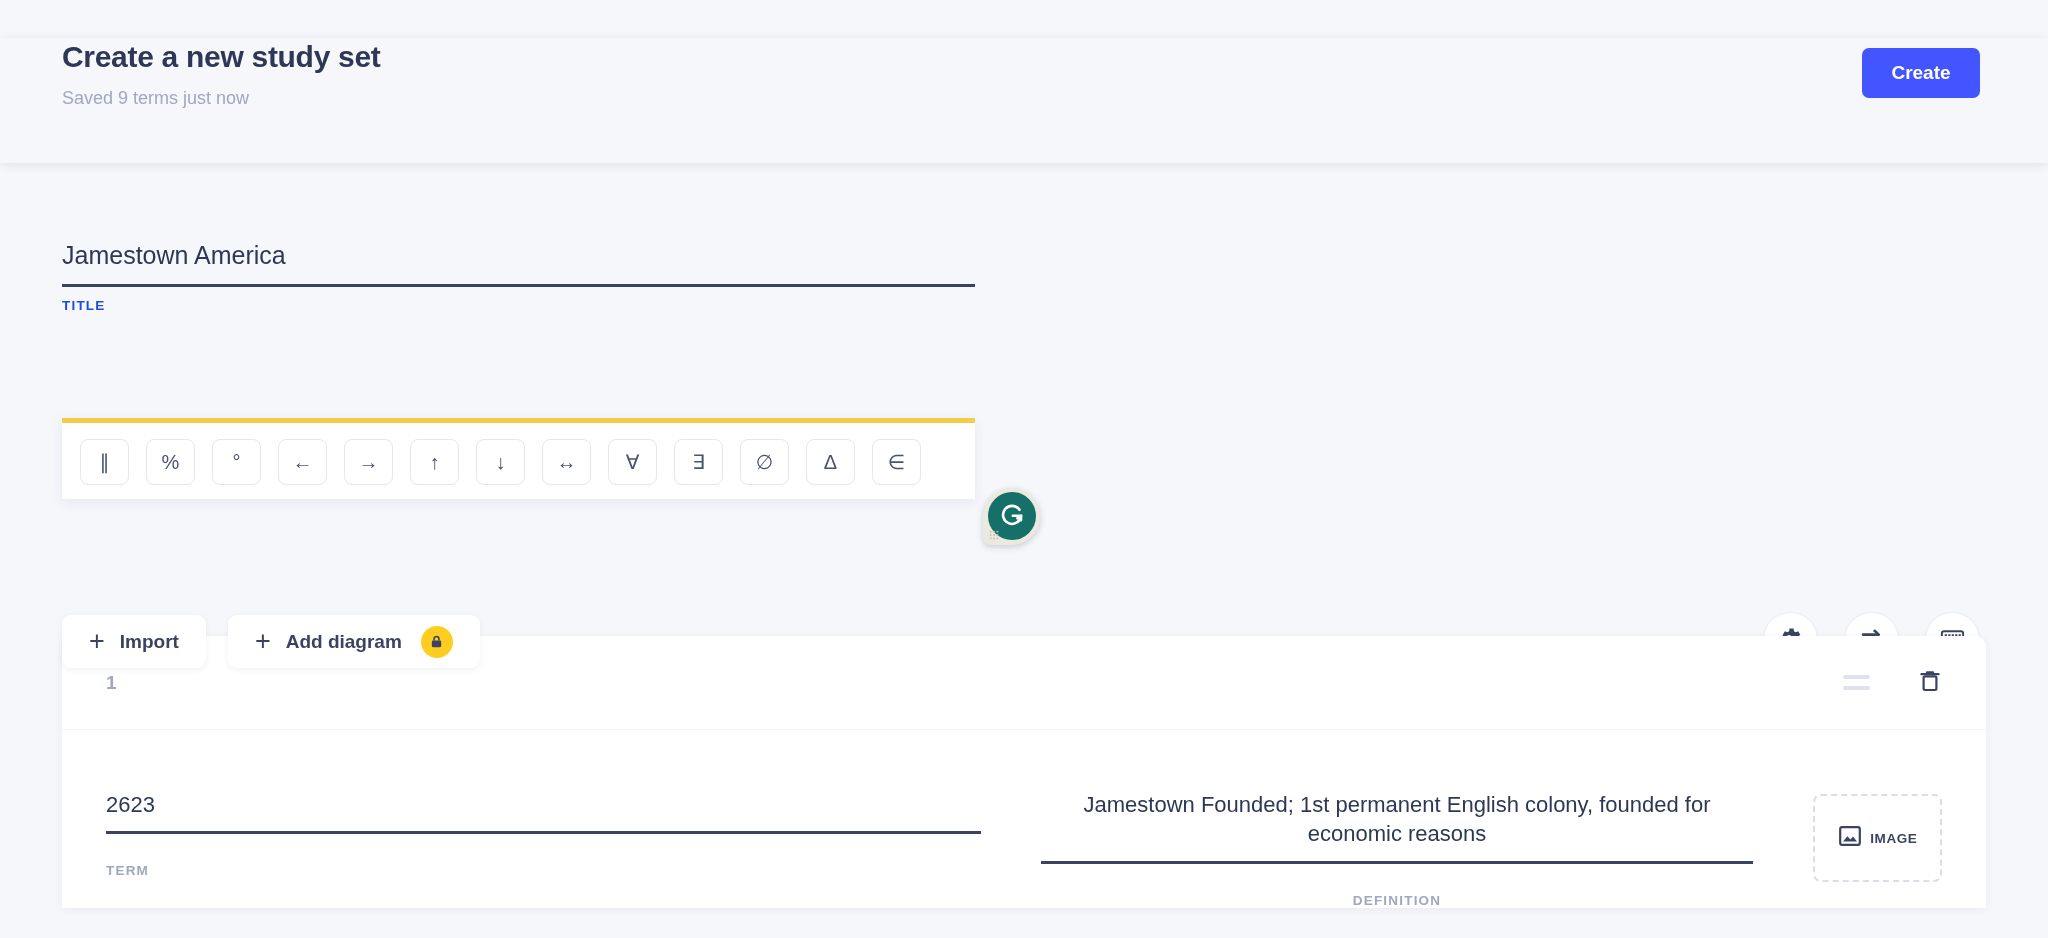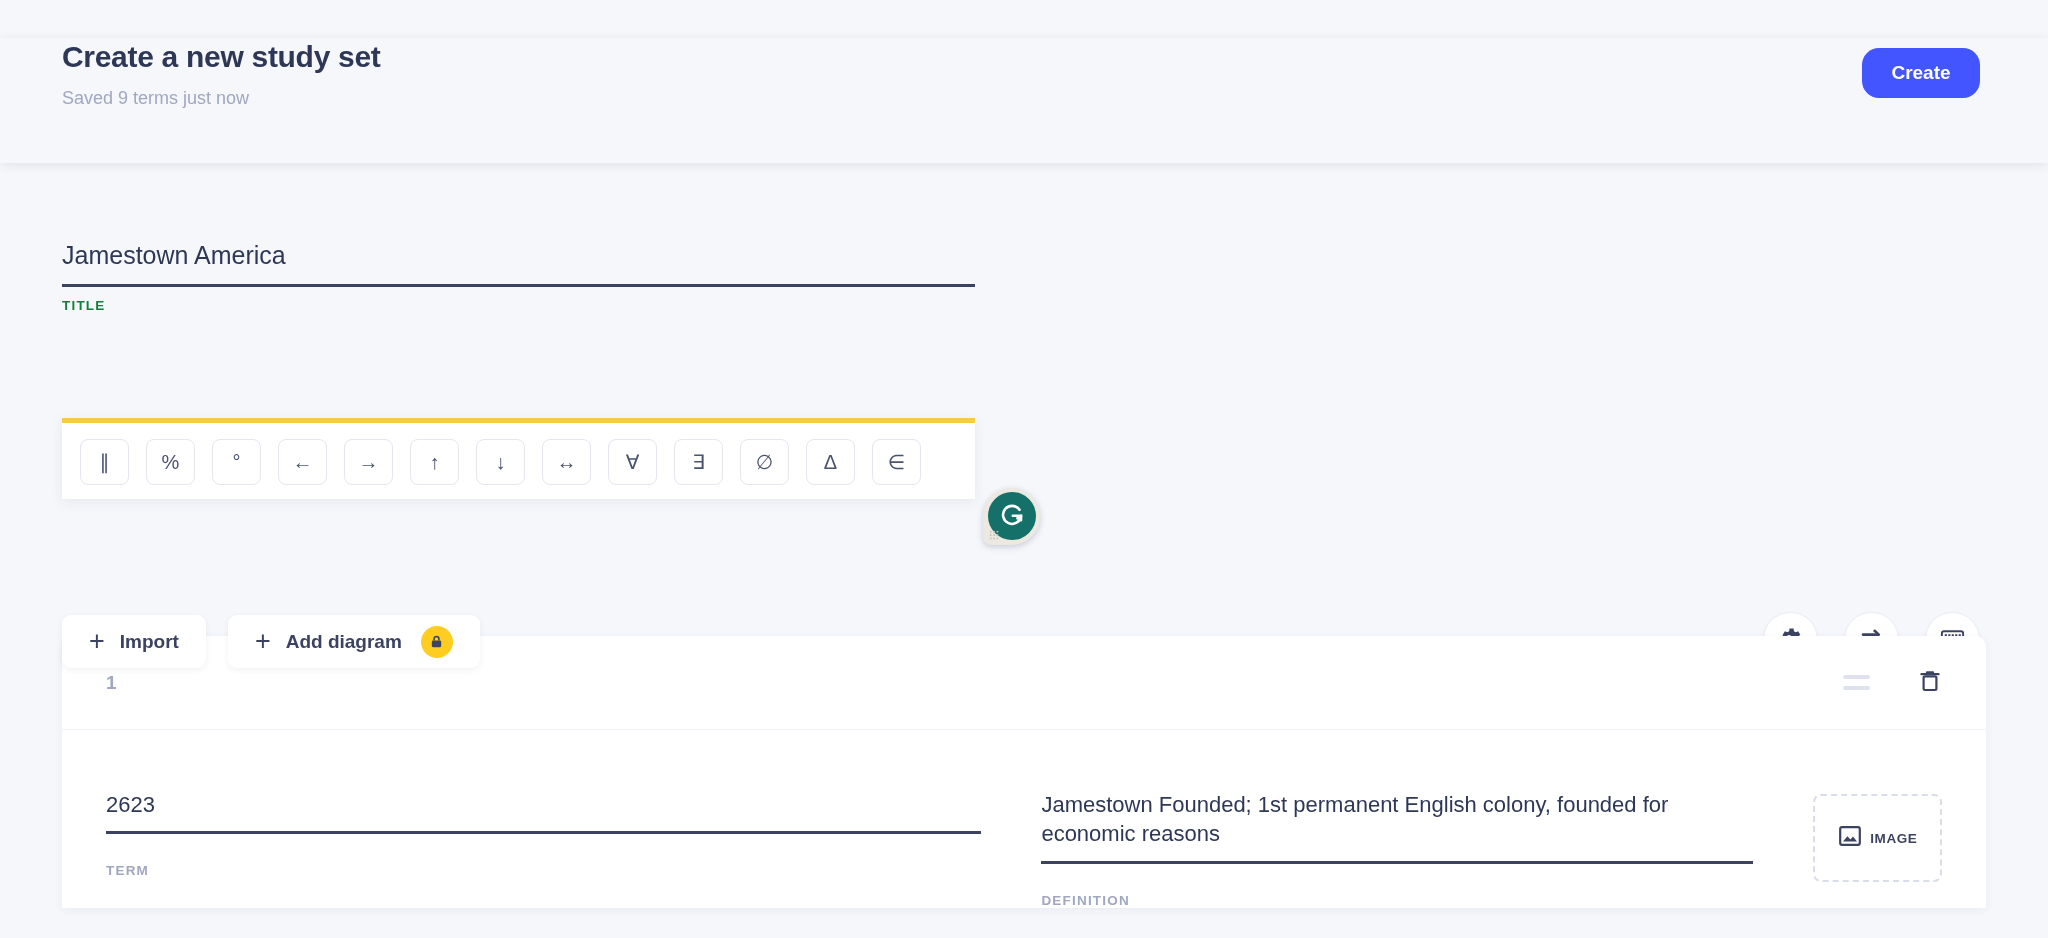--- a/index.html
+++ b/index.html
@@ -44,21 +44,21 @@
     font-size: 18px;
     color: #a0a7c0;
   }
   .create-button {
     position: absolute;
     right: 68px;
     top: 10px;
     width: 118px;
     height: 50px;
     border: none;
-    border-radius: 17px;
+    border-radius: 7px;
     background: #4255ff;
     color: #ffffff;
     font-family: "Liberation Sans", sans-serif;
     font-size: 19px;
     font-weight: bold;
     cursor: pointer;
   }
 
   
   .page-body {
@@ -82,21 +82,21 @@
     padding-bottom: 14px;
     line-height: 1.2;
     white-space: nowrap;
   }
   .ul-dark { border-bottom: 3px solid #3c4362; }
   .field-caption {
     margin-top: 11px;
     font-size: 13.5px;
     letter-spacing: 1.2px;
     font-weight: bold;
-    color: #15803d;
+    color: #1d4ed8;
   }
 
   
   .field-desc {
     position: absolute;
     left: 62px;
     top: 218px;
     width: 913px;
   }
 
@@ -268,21 +268,21 @@
     border-radius: 2px;
     background: #dfe2ee;
   }
 
   .card-body {
     display: flex;
     padding: 60px 44px 0 44px;
     gap: 60px;
   }
   .col-term { width: 880px; }
-  .col-def  { width: 715px; }
+  .col-def  { width: 715px; text-align: center; }
   .cell-text {
     font-size: 22px;
     line-height: 1.33;
     color: #2e3856;
     min-height: 30px;
     padding-bottom: 12px;
   }
   .cell-caption {
     margin-top: 29px;
     font-size: 13.5px;

